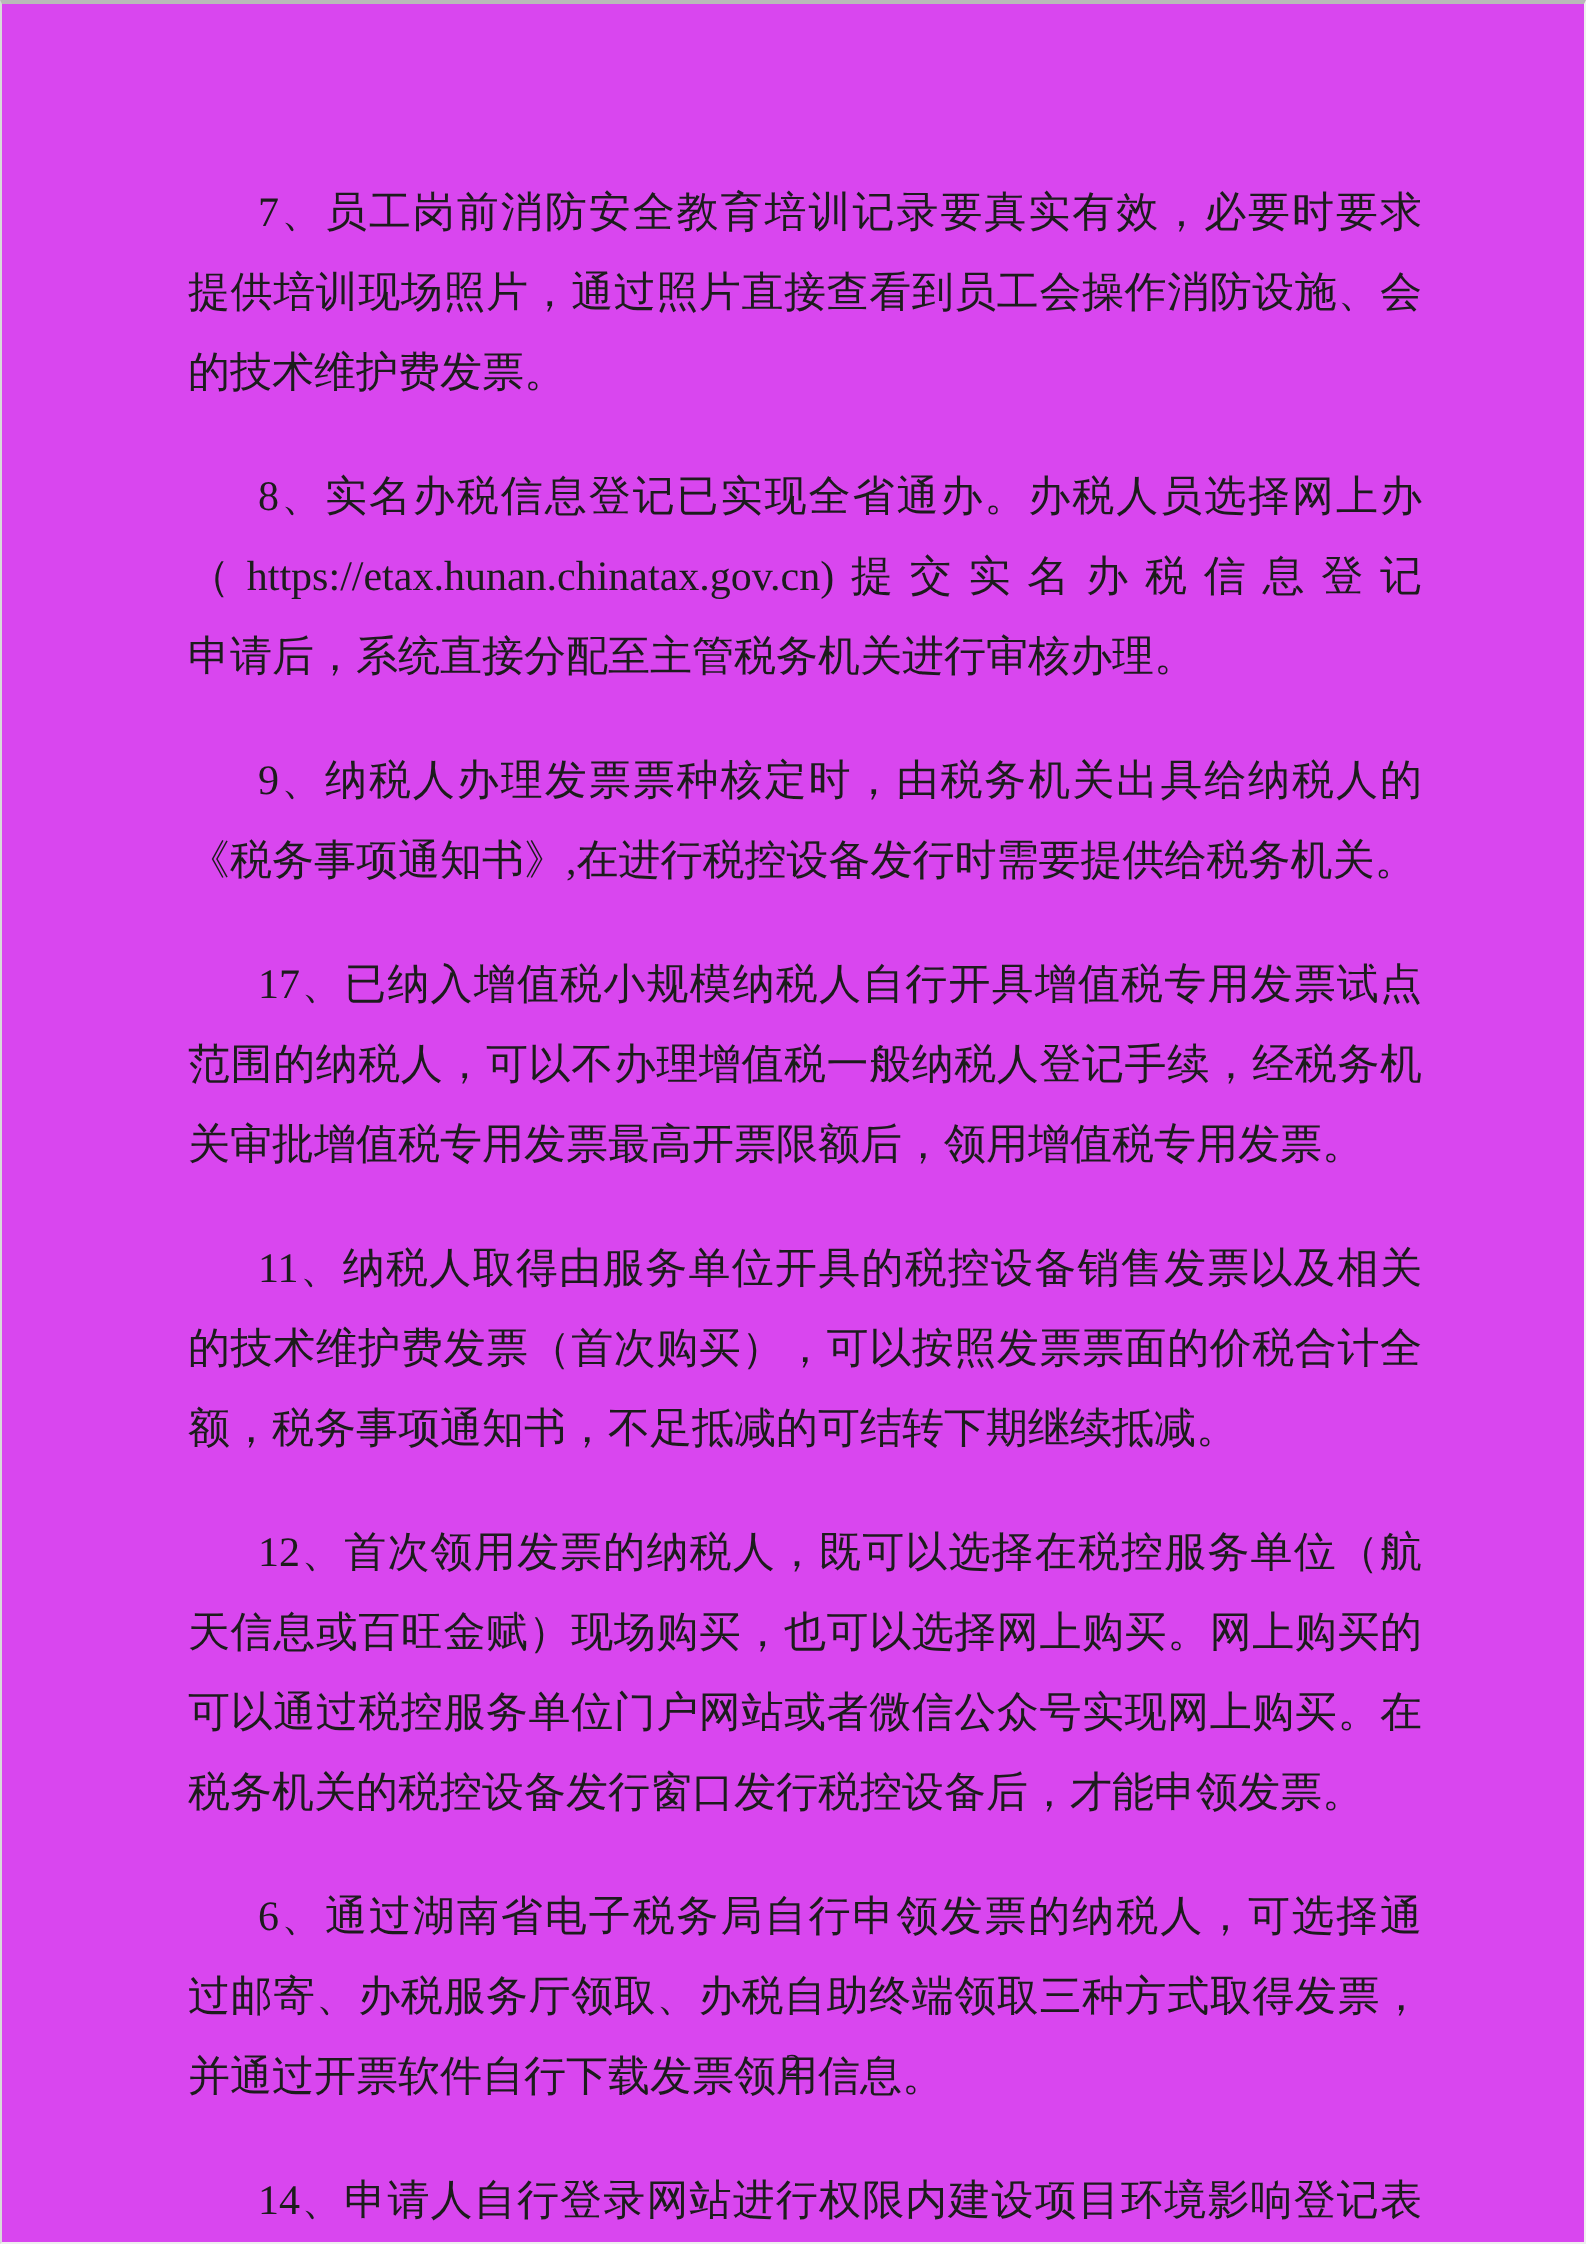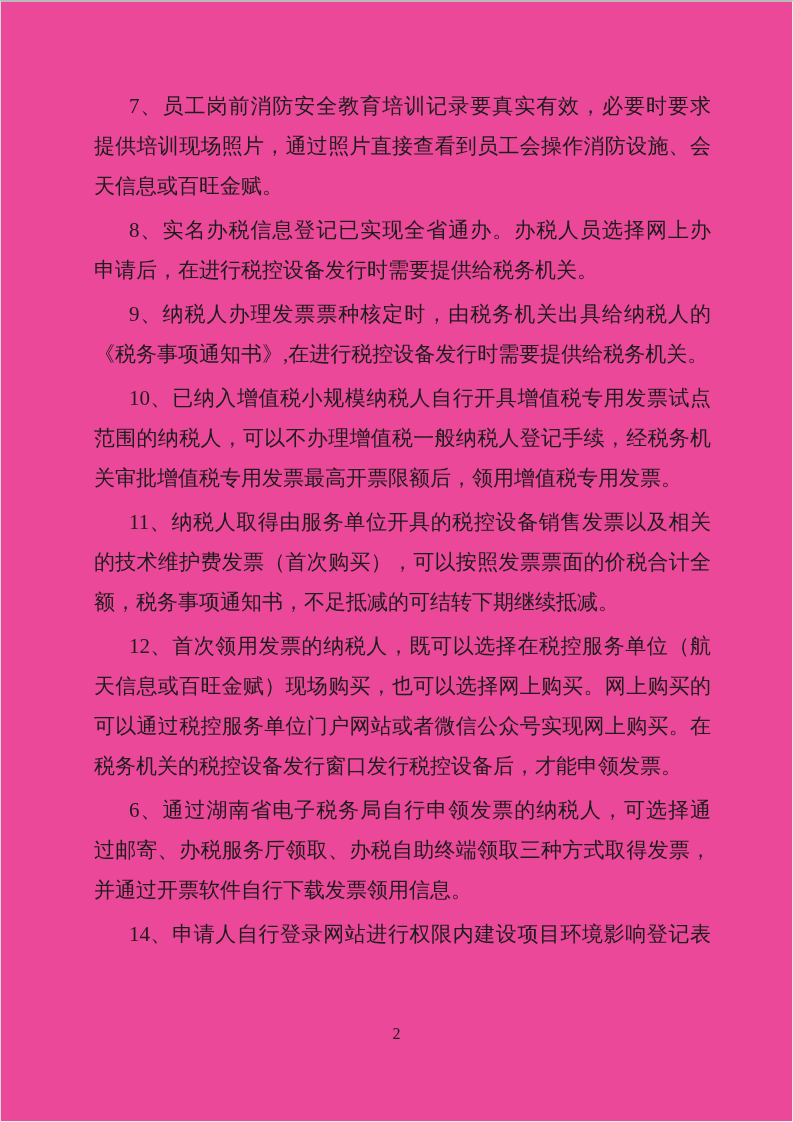--- a/index.html
+++ b/index.html
@@ -4,42 +4,42 @@
 <style>
   html, body {
     margin: 0;
     padding: 0;
     background: #ffffff;
   }
   .page {
     position: relative;
     width: 793px;
     height: 1122px;
-    background: #ec4899;
+    background: #d946ef;
     box-sizing: border-box;
     border-top: 2px solid #b9b9b9;
     border-left: 1px solid #d9d9d9;
     border-right: 1px solid #efefef;
     border-bottom: 1px solid #efefef;
     overflow: hidden;
     font-family: "Liberation Serif", "DejaVu Serif", serif;
     color: #1c1c1c;
   }
   .content {
     position: absolute;
     left: 93px;
     top: 84px;
     width: 617px;
   }
   .para {
     margin: 0;
     padding: 0;
   }
   .para + .para {
-    margin-top: 4px;
+    margin-top: 22px;
   }
   .line {
     display: block;
     height: 40px;
     line-height: 40px;
     font-size: 21px;
     letter-spacing: 0;
     white-space: nowrap;
   }
   .line.fill {
@@ -66,35 +66,36 @@
 </style>
 </head>
 <body>
 
 <div class="page">
   <div class="content">
 
     <p class="para">
       <span class="line first fill">7、员工岗前消防安全教育培训记录要真实有效，必要时要求</span>
       <span class="line fill">提供培训现场照片，通过照片直接查看到员工会操作消防设施、会</span>
-      <span class="line">天信息或百旺金赋。</span>
+      <span class="line">的技术维护费发票。</span>
     </p>
 
     <p class="para">
       <span class="line first fill">8、实名办税信息登记已实现全省通办。办税人员选择网上办</span>
-      <span class="line">申请后，在进行税控设备发行时需要提供给税务机关。</span>
+      <span class="line fill">（https://etax.hunan.chinatax.gov.cn)提交实名办税信息登记</span>
+      <span class="line">申请后，系统直接分配至主管税务机关进行审核办理。</span>
     </p>
 
     <p class="para">
       <span class="line first fill">9、纳税人办理发票票种核定时，由税务机关出具给纳税人的</span>
       <span class="line">《税务事项通知书》,在进行税控设备发行时需要提供给税务机关。</span>
     </p>
 
     <p class="para">
-      <span class="line first fill">10、已纳入增值税小规模纳税人自行开具增值税专用发票试点</span>
+      <span class="line first fill">17、已纳入增值税小规模纳税人自行开具增值税专用发票试点</span>
       <span class="line fill">范围的纳税人，可以不办理增值税一般纳税人登记手续，经税务机</span>
       <span class="line">关审批增值税专用发票最高开票限额后，领用增值税专用发票。</span>
     </p>
 
     <p class="para">
       <span class="line first fill">11、纳税人取得由服务单位开具的税控设备销售发票以及相关</span>
       <span class="line fill">的技术维护费发票（首次购买），可以按照发票票面的价税合计全</span>
       <span class="line">额，税务事项通知书，不足抵减的可结转下期继续抵减。</span>
     </p>
 

